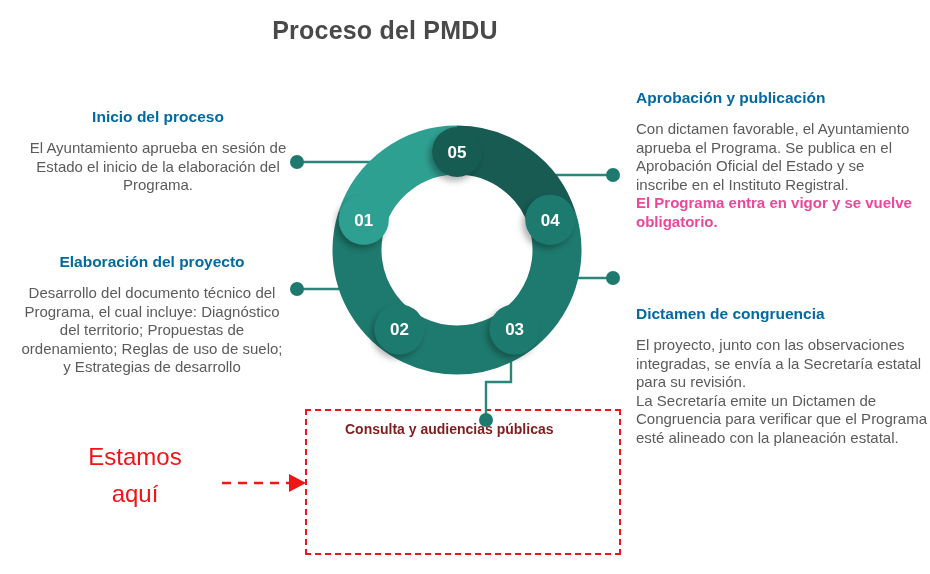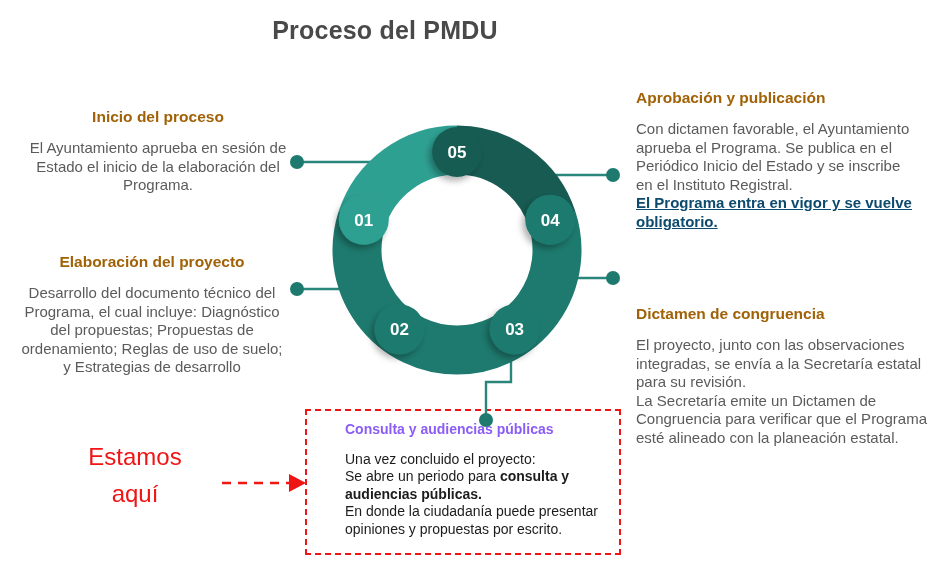--- a/index.html
+++ b/index.html
@@ -5,35 +5,35 @@
   html,body{margin:0;padding:0;background:#ffffff;}
   .canvas{
     position:relative;width:930px;height:574px;background:#ffffff;overflow:hidden;
     font-family:"Liberation Sans",sans-serif;color:#5b5b5b;
   }
   .title{
     position:absolute;top:16px;left:0;width:770px;text-align:center;
     font-size:25px;font-weight:bold;color:#494949;letter-spacing:.2px;
   }
   .block{position:absolute;font-size:15px;line-height:18.5px;}
-  .block h3{margin:0 0 13px 0;font-size:15.5px;line-height:19px;color:#a16207;font-weight:bold;}
+  .block h3{margin:0 0 13px 0;font-size:15.5px;line-height:19px;color:#0369a1;font-weight:bold;}
   .block .body{white-space:pre-line;}
-  .block .body .b{font-weight:bold;color:#0c4a6e;text-decoration:underline;}
+  .block .body .b{font-weight:bold;color:#ec4899;}
   .block.right-col{text-align:left;}
   .block.left-col{text-align:center;}
   #block-inicio{left:29px;top:107px;width:258px;}
   #block-elaboracion{left:17px;top:252px;width:270px;}
   #block-aprobacion{left:636px;top:88px;width:282px;}
   #block-dictamen{left:636px;top:268px;width:292px;margin-top:36px;}
   .consulta-box{
     position:absolute;left:305px;top:409px;width:316px;height:146px;
     border:2px dashed #ee1515;box-sizing:border-box;
     padding:10px 12px 8px 38px;color:#1c1c1c;font-size:14px;line-height:17.5px;
   }
-  .consulta-box h3{margin:0 0 12px 0;font-size:14px;font-weight:bold;color:#8b5cf6;}
+  .consulta-box h3{margin:0 0 12px 0;font-size:14px;font-weight:bold;color:#7f1d1d;}
   .consulta-box .body{white-space:pre-line;}
   .consulta-box .body .b{font-weight:bold;}
   .estamos{
     position:absolute;left:35px;top:438px;width:200px;text-align:center;
     font-size:24px;line-height:37px;color:#f01414;
   }
   .overlay{position:absolute;left:0;top:0;pointer-events:none;}
   .overlay text{
     font-family:"Liberation Sans",sans-serif;font-weight:bold;
     font-size:17px;fill:#ffffff;text-anchor:middle;
@@ -46,40 +46,37 @@
 
   <div class="title">Proceso del PMDU</div>
 
   <div class="block left-col" id="block-inicio">
     <h3>Inicio del proceso</h3>
     <div class="body">El Ayuntamiento aprueba en sesión de Estado el inicio de la elaboración del Programa.</div>
   </div>
 
   <div class="block left-col" id="block-elaboracion">
     <h3>Elaboración del proyecto</h3>
-    <div class="body">Desarrollo del documento técnico del Programa, el cual incluye: Diagnóstico del propuestas; Propuestas de ordenamiento; Reglas de uso de suelo; y Estrategias de desarrollo</div>
+    <div class="body">Desarrollo del documento técnico del Programa, el cual incluye: Diagnóstico del territorio; Propuestas de ordenamiento; Reglas de uso de suelo; y Estrategias de desarrollo</div>
   </div>
 
   <div class="block right-col" id="block-aprobacion">
     <h3>Aprobación y publicación</h3>
-    <div class="body"><span>Con dictamen favorable, el Ayuntamiento aprueba el Programa. Se publica en el Periódico Inicio del Estado y se inscribe en el Instituto Registral.
+    <div class="body"><span>Con dictamen favorable, el Ayuntamiento aprueba el Programa. Se publica en el Aprobación Oficial del Estado y se inscribe en el Instituto Registral.
 </span><span class="b">El Programa entra en vigor y se vuelve obligatorio.</span></div>
   </div>
 
   <div class="block right-col" id="block-dictamen">
     <h3>Dictamen de congruencia</h3>
     <div class="body">El proyecto, junto con las observaciones integradas, se envía a la Secretaría estatal para su revisión.
 La Secretaría emite un Dictamen de Congruencia para verificar que el Programa esté alineado con la planeación estatal.</div>
   </div>
 
   <div class="consulta-box">
     <h3>Consulta y audiencias públicas</h3>
-    <div class="body"><span>Una vez concluido el proyecto:
-Se abre un periodo para </span><span class="b">consulta y audiencias públicas.</span><span>
-En donde la ciudadanía puede presentar opiniones y propuestas por escrito.</span></div>
   </div>
 
   <div class="estamos">
     <div>Estamos</div>
     <div>aquí</div>
   </div>
 
   <svg class="overlay" width="930" height="574" viewBox="0 0 930 574">
     <defs>
       <filter id="ds" x="-60%" y="-60%" width="220%" height="220%">

